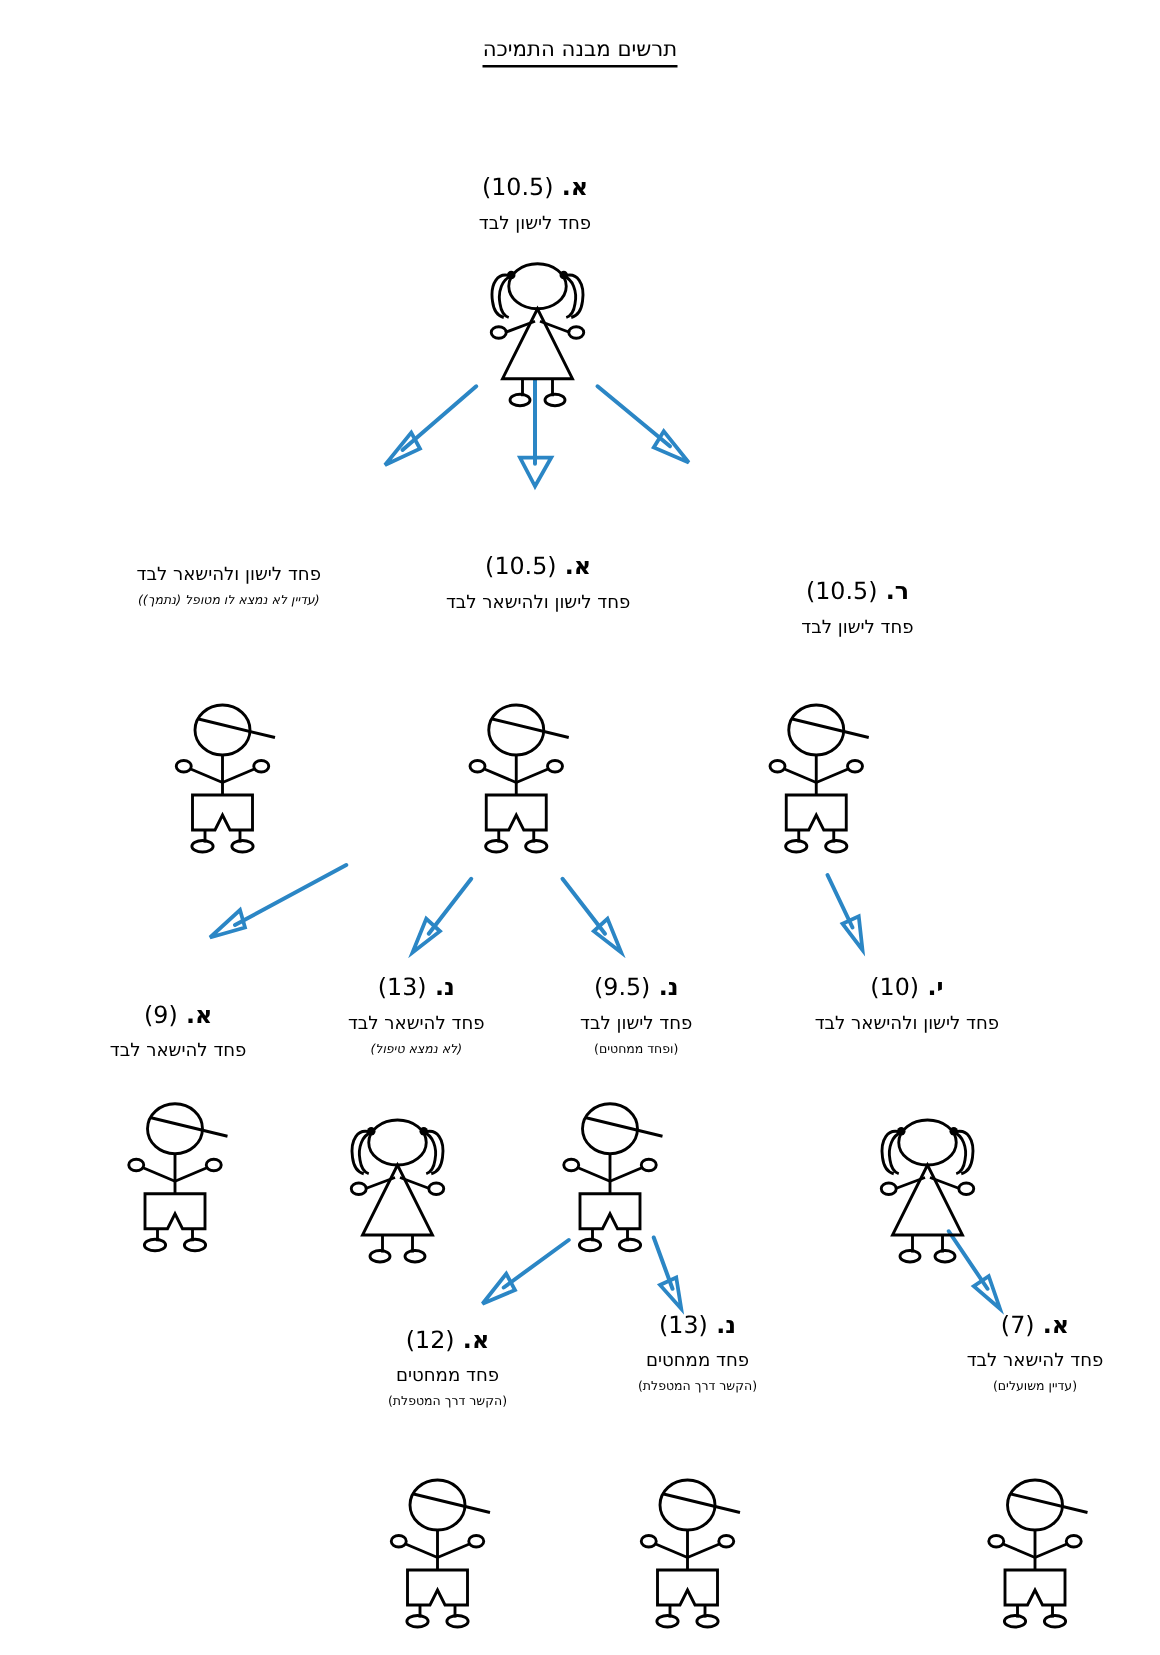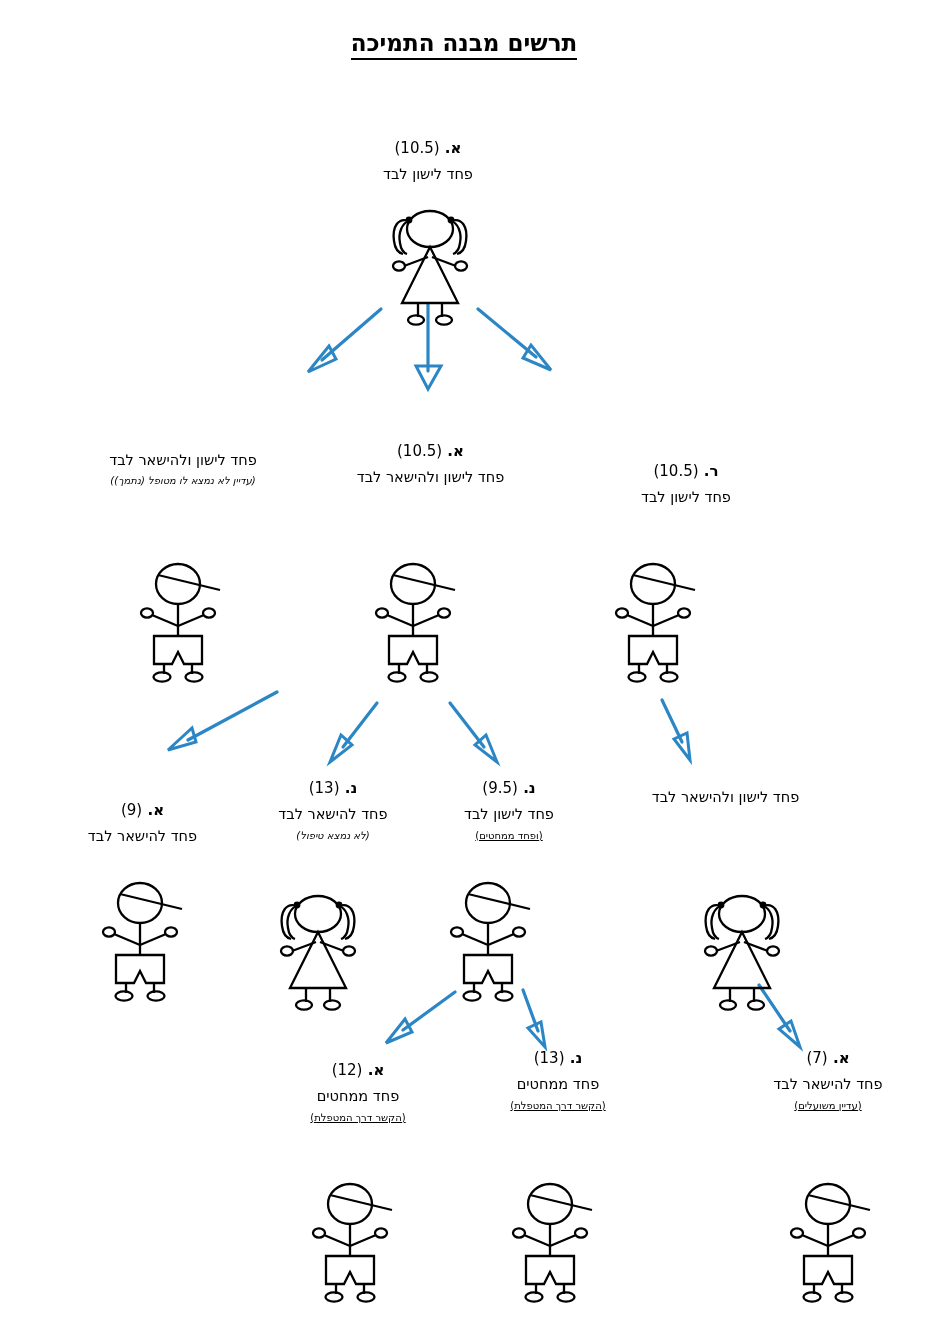--- a/index.html
+++ b/index.html
@@ -7,30 +7,30 @@
   body{
     width:928px;height:1324px;position:relative;overflow:hidden;
     font-family:"DejaVu Sans","Liberation Sans",sans-serif;
     color:#000;
   }
   #canvas{position:absolute;inset:0;width:928px;height:1324px;}
   .svg-layer{position:absolute;left:0;top:0;width:928px;height:1324px;pointer-events:none;}
 
   .page-title{
     position:absolute;top:30px;left:0;width:928px;text-align:center;
-    font-size:23px;font-weight:bold;direction:rtl;
+    font-size:17px;font-weight:normal;direction:rtl;
   }
   .page-title span{border-bottom:2px solid #000;padding-bottom:2px;}
 
   .node{position:absolute;direction:rtl;text-align:center;}
-  .node-head{font-size:15px;font-weight:bold;white-space:nowrap;line-height:1.15;}
+  .node-head{font-size:19px;font-weight:bold;white-space:nowrap;line-height:1.15;}
   .node-head .num{font-weight:normal;}
   .node-main{font-size:14.5px;white-space:nowrap;margin-top:9px;line-height:1.2;}
   .node-sub{font-size:10px;font-style:italic;white-space:nowrap;margin-top:6px;line-height:1.2;}
-  .node-sub.upright{font-style:normal;text-decoration:underline;}
+  .node-sub.upright{font-style:normal;}
 </style>
 </head>
 <body>
 
 <div id="canvas">
 
   <div class="page-title">
     <span>תרשים מבנה התמיכה</span>
   </div>
 
@@ -165,20 +165,24 @@
     </div>
     <div class="node-main">פחד לישון ולהישאר לבד</div>
   </div>
 
   <div class="node" style="top:443px;left:58px;width:250px;">
     <div class="node-main">פחד לישון ולהישאר לבד</div>
     <div class="node-sub">(עדיין לא נמצא לו מטופל (נתמך))</div>
   </div>
 
   <div class="node" style="top:780px;left:608px;width:235px;">
+    <div class="node-head">
+      <span>י.</span>
+      <span class="num">(10)</span>
+    </div>
     <div class="node-main">פחד לישון ולהישאר לבד</div>
   </div>
 
   <div class="node" style="top:780px;left:424px;width:170px;">
     <div class="node-head">
       <span>נ.</span>
       <span class="num">(9.5)</span>
     </div>
     <div class="node-main">פחד לישון לבד</div>
     <div class="node-sub upright">(ופחד ממחטים)</div>

